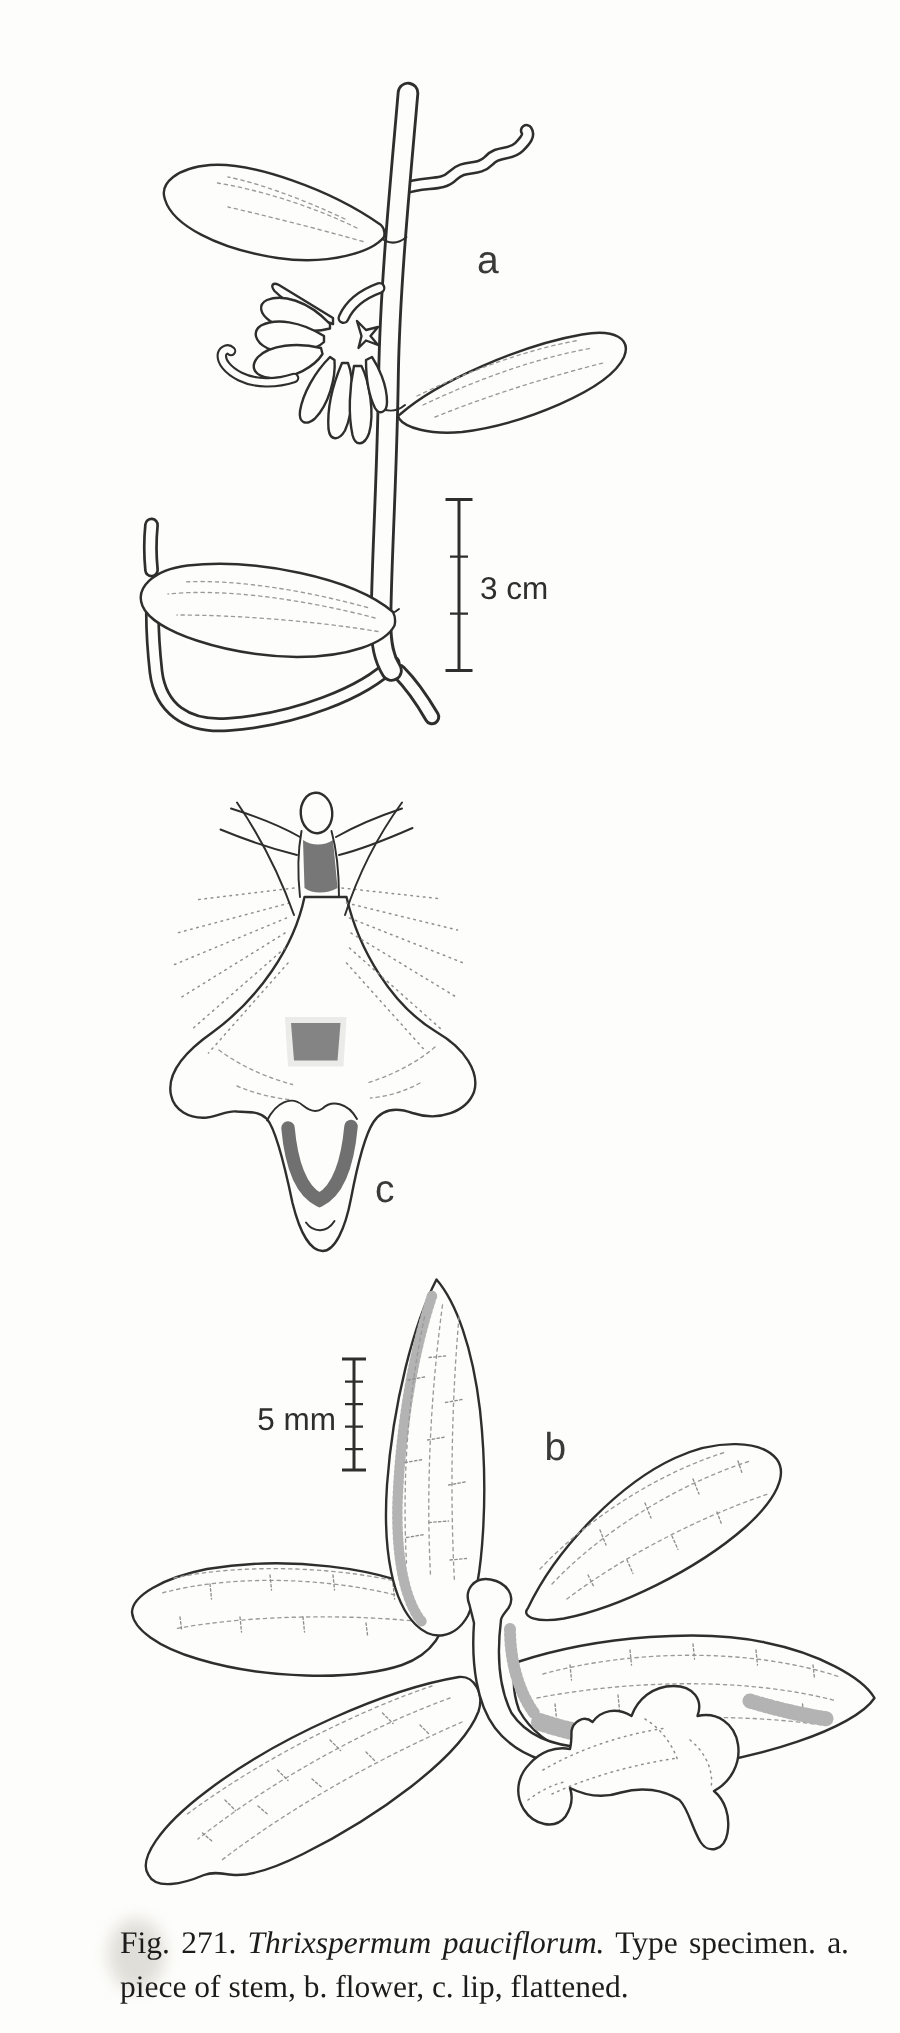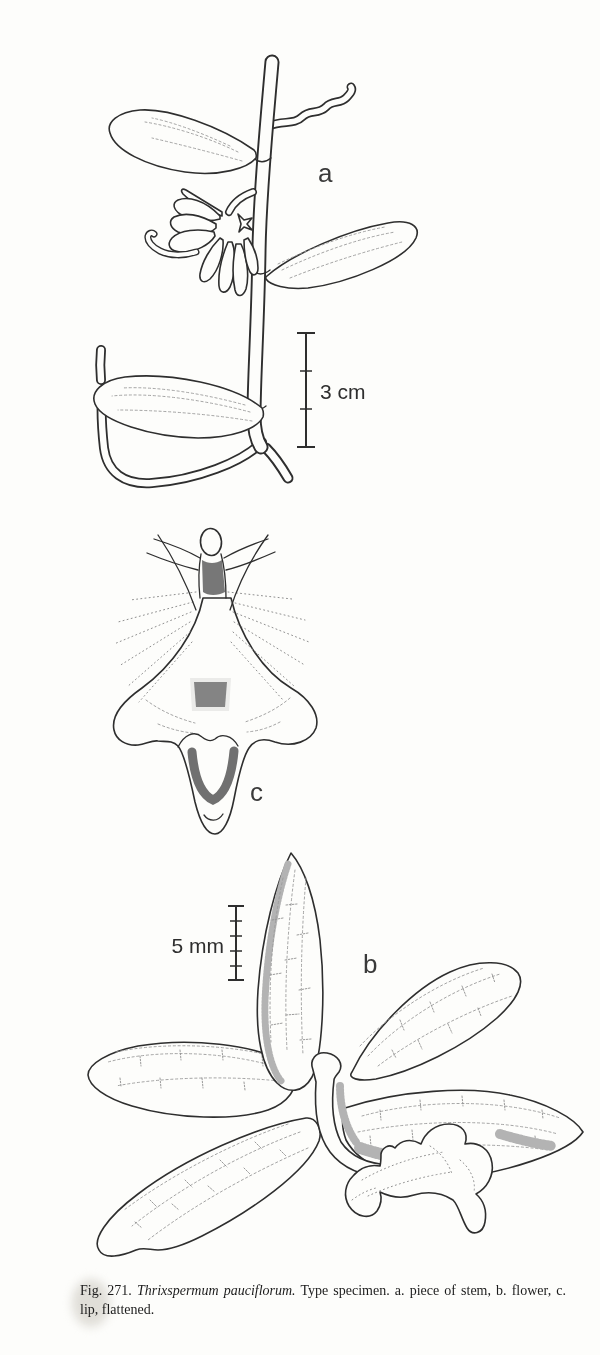--- a/index.html
+++ b/index.html
@@ -13,21 +13,21 @@
   .tubeI{fill:none;stroke:#fdfdfb;stroke-linecap:round;}
   .vein{fill:none;stroke:#9a9a9a;stroke-width:0.9;stroke-dasharray:2.2 2.6;stroke-linecap:round;}
   .tick{fill:none;stroke:#8f8f8f;stroke-width:0.9;stroke-dasharray:1.6 1.6;stroke-linecap:round;}
   .dotv{fill:none;stroke:#8f8f8f;stroke-width:1;stroke-dasharray:1 3.2;stroke-linecap:round;}
   .stip{fill:none;stroke:#b3b3b3;stroke-linecap:round;stroke-dasharray:1 2.4;}
   .bar{stroke:#2e2e2e;stroke-width:2;fill:none;}
   .bartick{stroke:#2e2e2e;stroke-width:1.5;fill:none;}
   .lbl{font-family:"Liberation Sans",sans-serif;font-size:26px;fill:#3a3a3a;}
   .slbl{font-family:"Liberation Sans",sans-serif;font-size:21px;fill:#2e2e2e;}
   .caption{position:absolute;left:80px;top:1281px;width:486px;
-           font-family:"Liberation Serif",serif;font-size:14px;line-height:1.37;
+           font-family:"Liberation Serif",serif;font-size:21px;line-height:1.37;
            color:#1c1c1c;text-align:justify;}
   .caption i{font-style:italic;}
   .smudge{position:absolute;left:72px;top:1279px;width:38px;height:48px;
           background:#e0ded8;border-radius:50%;filter:blur(5px);}
 </style>
 </head>
 <body>
 
 <div class="page">
 

